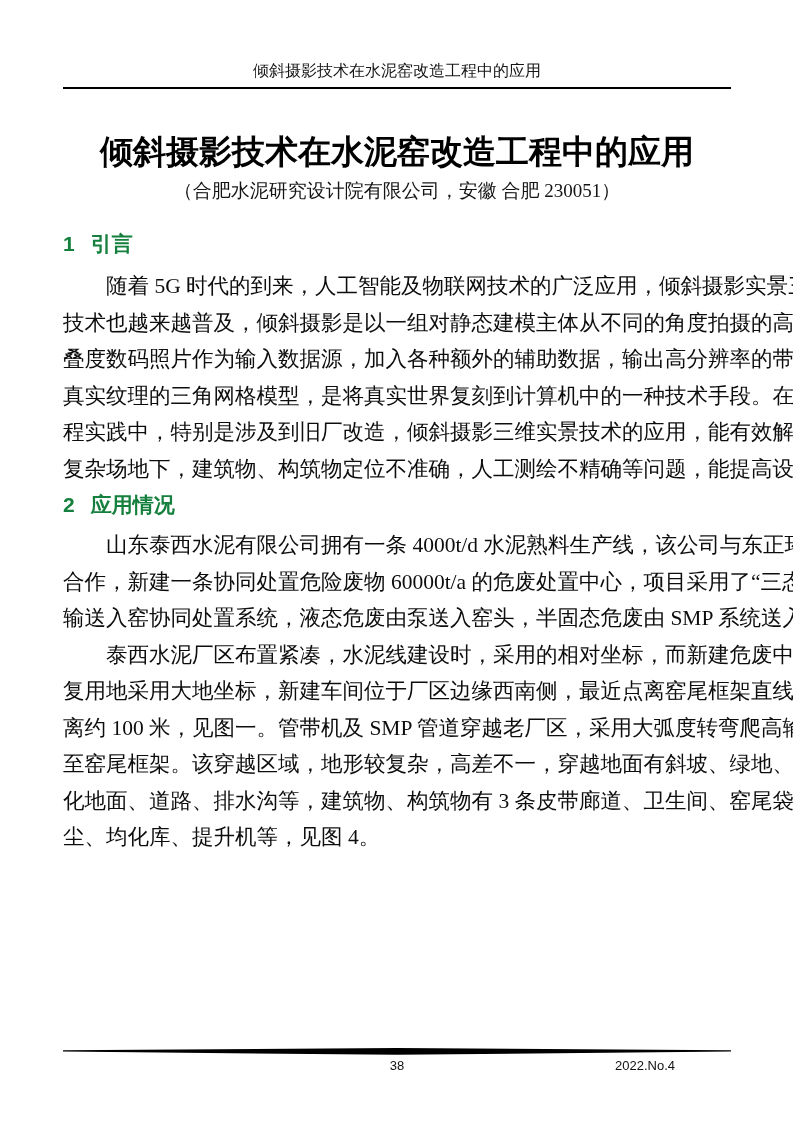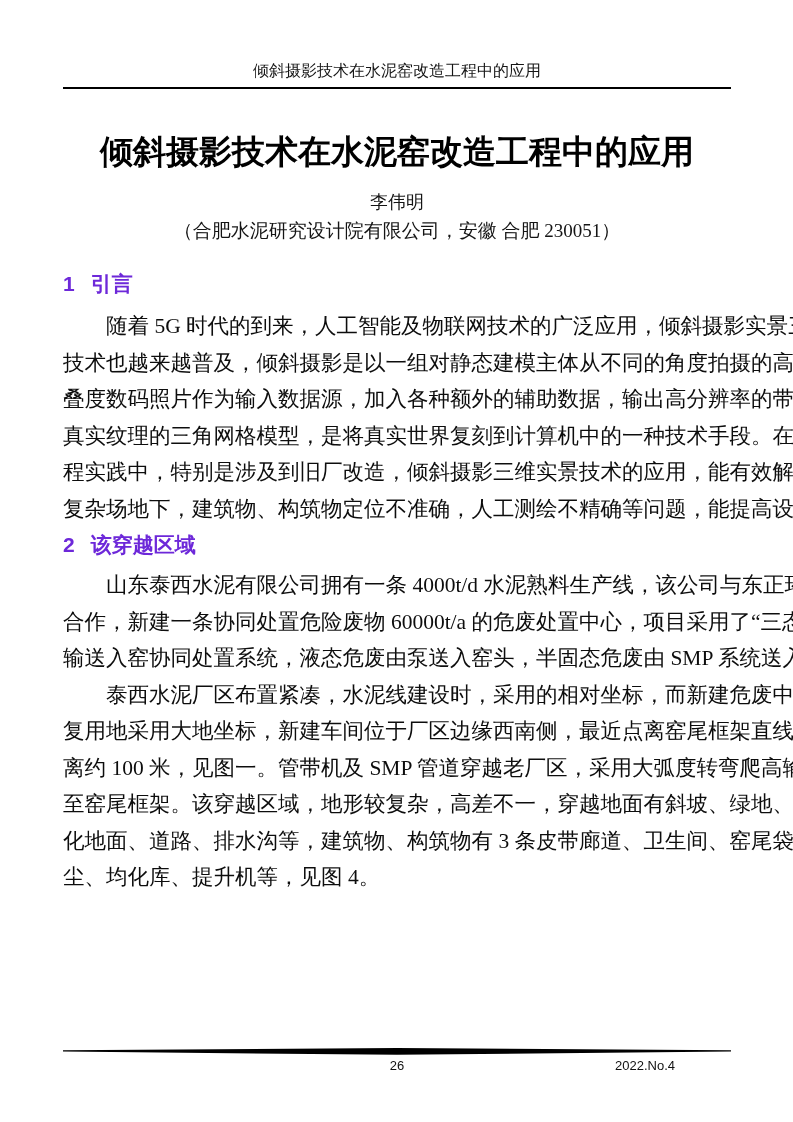--- a/index.html
+++ b/index.html
@@ -47,21 +47,21 @@
     font-size:19px;
     line-height:28px;
     color:#141414;
   }
   .section-heading {
     margin-top:23px;
     font-size:21px;
     line-height:32px;
     font-weight:bold;
     font-family:"Liberation Sans","DejaVu Sans",sans-serif;
-    color:#6d28d9;
+    color:#15803d;
   }
   .section-heading.second { margin-top:2px; }
   .section-number { display:inline-block; margin-right:16px; }
   .para {
     font-size:21.5px;
     line-height:36.5px;
     color:#0d0d0d;
   }
   .para.p1 { margin-top:8px; }
   .para.p2 { margin-top:6px; }
@@ -103,39 +103,38 @@
 <body>
 
 <div class="page">
 
   <div class="running-header">倾斜摄影技术在水泥窑改造工程中的应用</div>
 
   <div class="header-rule"></div>
 
   <h1 class="article-title" style="margin:40px 0 0 0;">倾斜摄影技术在水泥窑改造工程中的应用</h1>
 
-  <div class="byline">李伟明</div>
 
   <div class="affiliation">（合肥水泥研究设计院有限公司，安徽 合肥 230051）</div>
 
   <div class="section-heading">
     <span class="section-number">1</span><span>引言</span>
   </div>
 
   <div class="para p1">
       <div class="line first">随着 5G 时代的到来，人工智能及物联网技术的广泛应用，倾斜摄影实景三维</div>
       <div class="line">技术也越来越普及，倾斜摄影是以一组对静态建模主体从不同的角度拍摄的高重</div>
       <div class="line">叠度数码照片作为输入数据源，加入各种额外的辅助数据，输出高分辨率的带有</div>
       <div class="line">真实纹理的三角网格模型，是将真实世界复刻到计算机中的一种技术手段。在工</div>
       <div class="line">程实践中，特别是涉及到旧厂改造，倾斜摄影三维实景技术的应用，能有效解决</div>
       <div class="line">复杂场地下，建筑物、构筑物定位不准确，人工测绘不精确等问题，能提高设计</div>
     </div>
 
   <div class="section-heading second">
-    <span class="section-number">2</span><span>该穿越区域</span>
+    <span class="section-number">2</span><span>应用情况</span>
   </div>
 
   <div class="para p2">
       <div class="line first">山东泰西水泥有限公司拥有一条 4000t/d 水泥熟料生产线，该公司与东正环保</div>
       <div class="line">合作，新建一条协同处置危险废物 60000t/a 的危废处置中心，项目采用了“三态”</div>
       <div class="line">输送入窑协同处置系统，液态危废由泵送入窑头，半固态危废由 SMP 系统送入窑</div>
     </div>
 
   <div class="para p3">
       <div class="line first">泰西水泥厂区布置紧凑，水泥线建设时，采用的相对坐标，而新建危废中心批</div>
@@ -144,18 +143,18 @@
       <div class="line">至窑尾框架。该穿越区域，地形较复杂，高差不一，穿越地面有斜坡、绿地、硬</div>
       <div class="line">化地面、道路、排水沟等，建筑物、构筑物有 3 条皮带廊道、卫生间、窑尾袋收</div>
       <div class="line last">尘、均化库、提升机等，见图 4。</div>
     </div>
 
   <div class="footer">
     <svg class="footer-bar" viewBox="0 0 668 7" preserveAspectRatio="none" aria-hidden="true">
       <polygon points="0,2.2 334,0 668,2.2 668,3.6 334,6.8 0,3.6" fill="#000000"></polygon>
     </svg>
     <div class="footer-meta">
-      <span class="page-number">26</span>
+      <span class="page-number">38</span>
       <span class="issue-label">2022.No.4</span>
     </div>
   </div>
 
 </div>
 
 </body></html>

